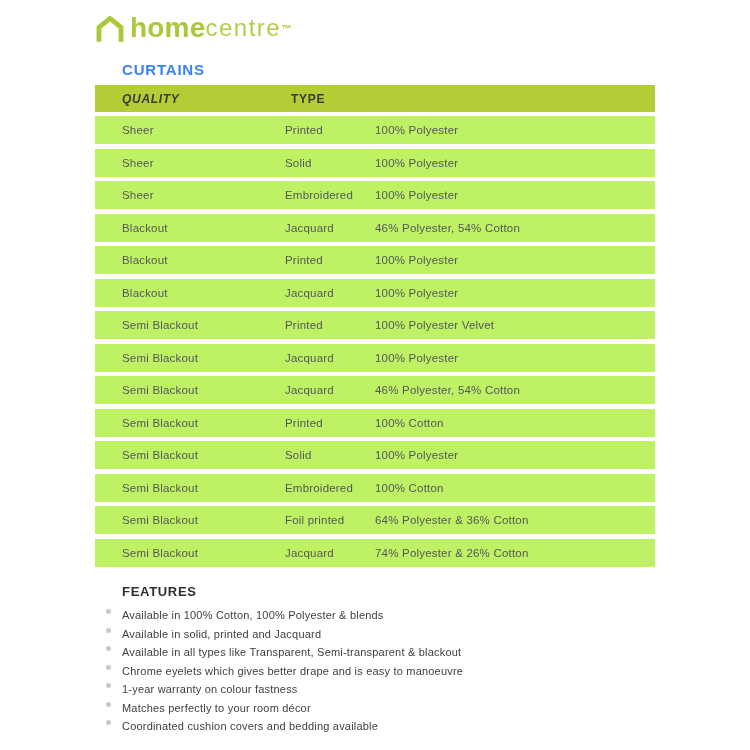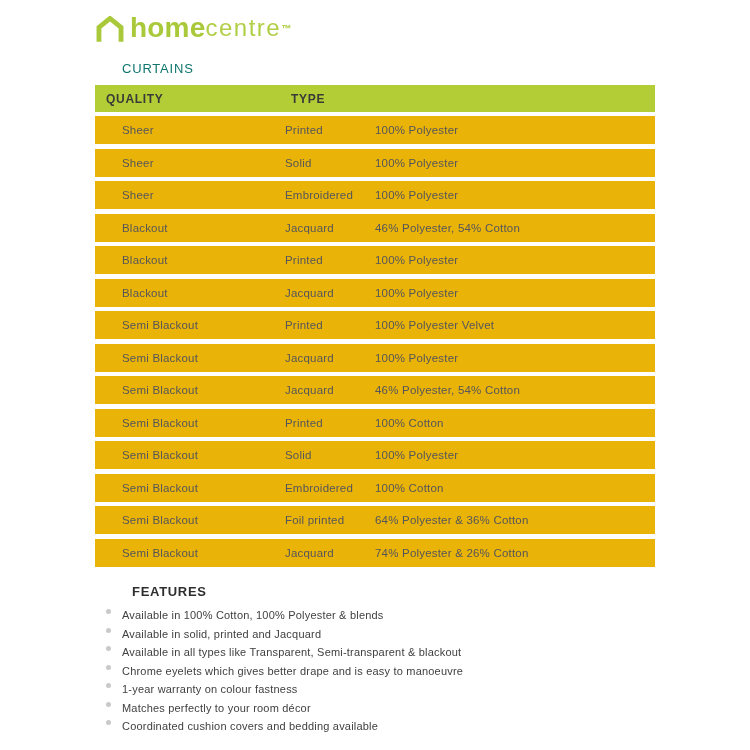--- a/index.html
+++ b/index.html
@@ -40,23 +40,23 @@
     font-weight: 700;
     color: #a9c93a;
     margin-top: 2px;
   }
 
   
   .page-title {
     position: absolute;
     left: 122px;
     top: 61px;
-    font-size: 13px;
-    font-weight: 400;
-    color: #0f766e;
+    font-size: 15px;
+    font-weight: 700;
+    color: #3b82f6;
     letter-spacing: 0.8px;
   }
 
   
   .spec-table {
     position: absolute;
     left: 95px;
     top: 85px;
     width: 560px;
   }
@@ -67,26 +67,26 @@
     grid-template-columns: 190px 90px 280px;
     align-items: center;
     margin-bottom: 4px;
   }
   .th {
     font-size: 12px;
     font-weight: 700;
     color: #3a3b38;
     letter-spacing: 0.7px;
   }
-  .th.c1 { padding-left: 11px; }
+  .th.c1 { padding-left: 27px; font-style: italic; }
   .th.c2 { padding-left: 6px; }
   .th.c3 { text-align: center; }
   .trow {
     height: 28px;
-    background: #eab308;
+    background: #bef264;
     display: grid;
     grid-template-columns: 190px 90px 280px;
     align-items: center;
     margin-bottom: 4.5px;
   }
   .td {
     font-size: 11.5px;
     color: #55565a;
     letter-spacing: 0.2px;
     white-space: nowrap;
@@ -99,21 +99,21 @@
     position: absolute;
     left: 95px;
     top: 584px;
     width: 580px;
   }
   .features-title {
     font-size: 13px;
     font-weight: 700;
     color: #2e2e2e;
     letter-spacing: 0.7px;
-    margin-left: 37px;
+    margin-left: 27px;
     margin-bottom: 10px;
   }
   .features ul { list-style: none; }
   .features li {
     display: flex;
     height: 18.5px;
     font-size: 11px;
     color: #414042;
     letter-spacing: 0.2px;
   }

